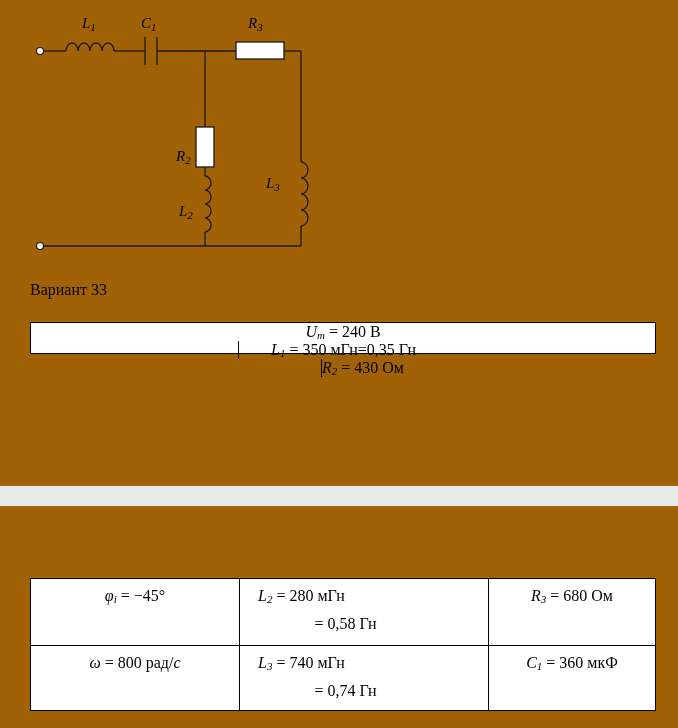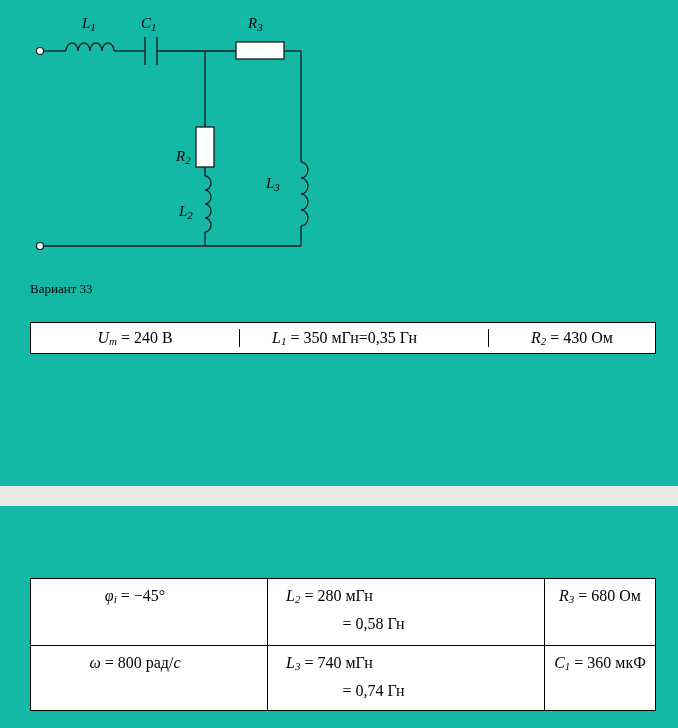--- a/index.html
+++ b/index.html
@@ -4,40 +4,40 @@
 <style>
   * { margin:0; padding:0; box-sizing:border-box; }
   html,body { background:#ffffff; }
   body {
     width:678px; height:728px;
     font-family:"Liberation Serif", serif;
     color:#000;
     position:relative;
     overflow:hidden;
   }
-  .page { position:absolute; left:0; top:0; width:678px; height:728px; background:#14b8a6; }
+  .page { position:absolute; left:0; top:0; width:678px; height:728px; background:#a16207; }
 
   
   .circuit { position:absolute; left:0; top:0; }
   .circuit line, .circuit path { stroke:#1a1a1a; stroke-width:1.3; fill:none; }
   .circuit rect { stroke:#1a1a1a; stroke-width:1.3; fill:#fff; }
   .circuit circle { stroke:#1a1a1a; stroke-width:1.2; fill:#fff; }
   .clabel { font-family:"Liberation Serif", serif; font-style:italic; font-size:15px; fill:#000; }
   .csub  { font-size:11px; }
 
   
-  .variant-title { position:absolute; left:30px; top:281px; font-size:13px; }
+  .variant-title { position:absolute; left:30px; top:281px; font-size:16px; }
 
   
   .tbl { position:absolute; left:30px; width:626px; border:1px solid #000; background:#fff; }
   .tbl-1 { top:322px; height:32px; }
   .tbl-2 { top:578px; height:133px; }
   .trow { display:flex; }
-  .tbl-1 .trow { height:30px; align-items:center; }
-  .tbl-2 .trow { height:66px;gap:28px; }
+  .tbl-1 .trow { height:30px; align-items:center;flex-direction:column; }
+  .tbl-2 .trow { height:66px; }
   .tbl-2 .trow + .trow { border-top:1px solid #000; height:65px; }
   .tc { font-size:16px; }
   .tc-1 { width:208px; }
   .tc-2 { width:210px; border-left:1px solid #000; }
   .tc-3 { flex:1; border-left:1px solid #000;margin-left:39px; }
   .center { text-align:center; }
   .tbl-2 .tc { padding-top:8px; }
   .two-line { padding:8px 16px 0 18px; }
   .two-line .line2 { text-align:center; margin-top:10px; }
   .v { font-style:italic; }

